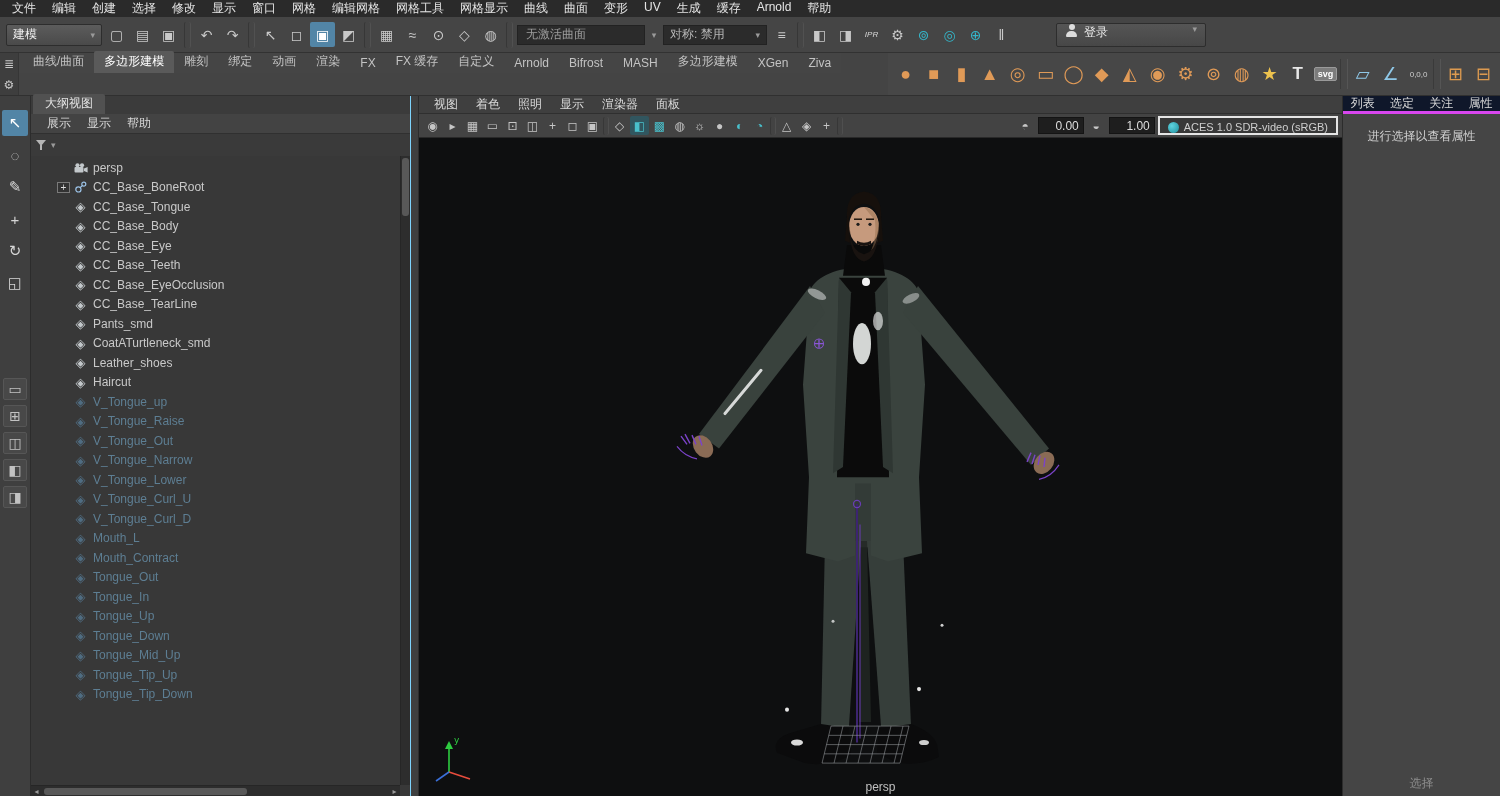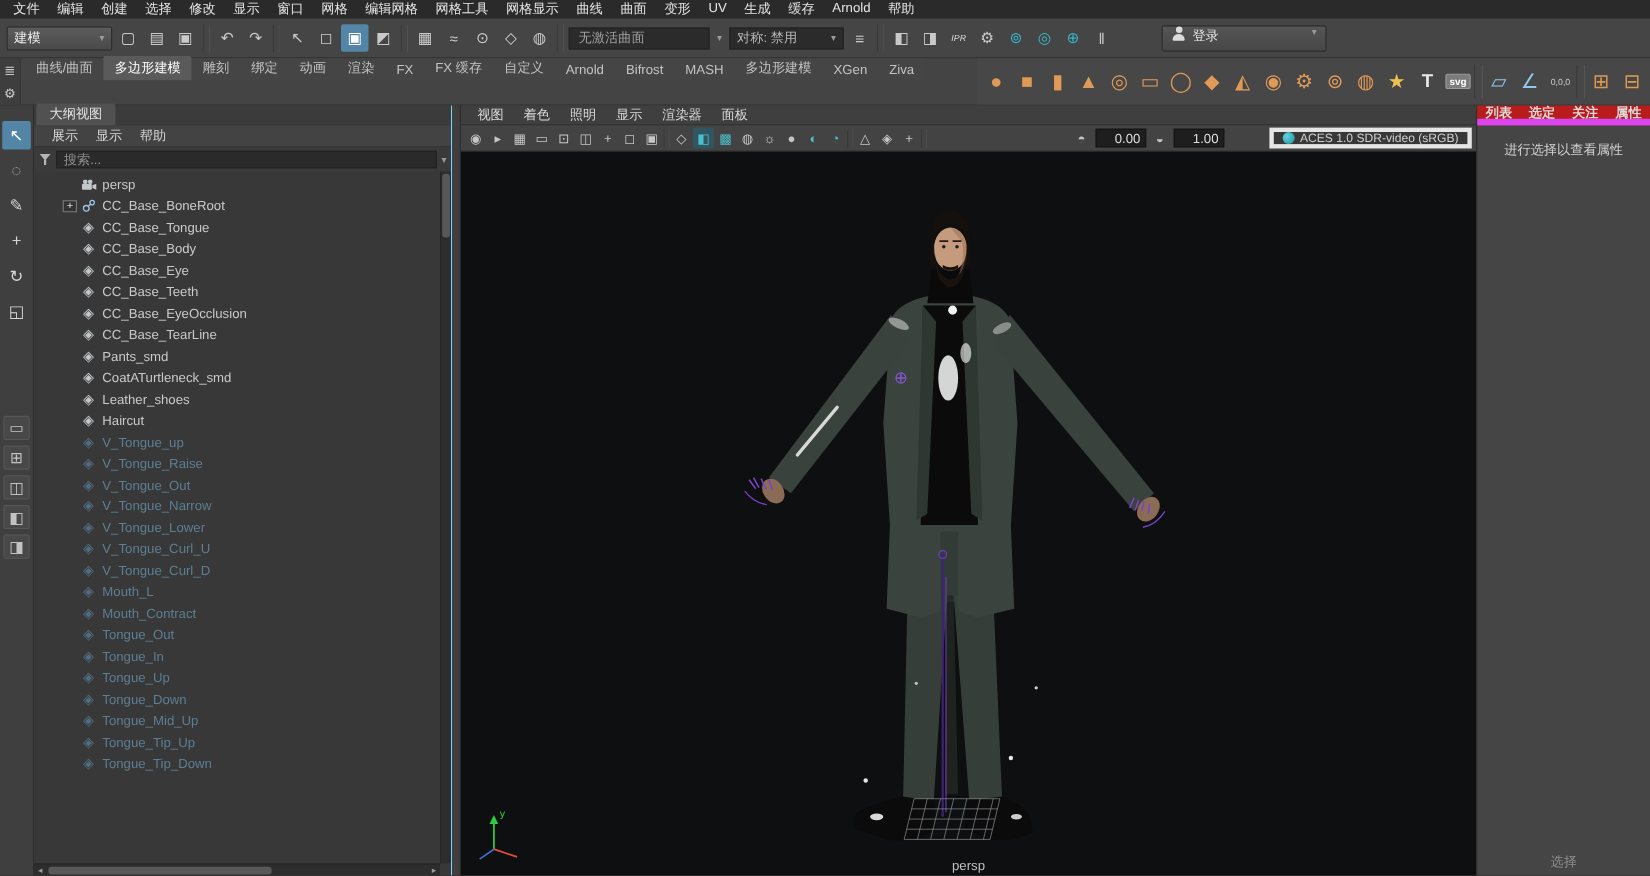--- a/index.html
+++ b/index.html
@@ -88,30 +88,30 @@
   
   .viewport{flex:1;display:flex;flex-direction:column;min-width:0;}
   .vp-menus{height:18px;background:#3f3f3f;display:flex;align-items:center;padding-left:6px;flex:none;border-bottom:1px solid #2f2f2f;}
   .vp-menu-item{padding:0 9px;color:#d9d9d9;}
   .vp-toolbar{height:24px;background:#434343;display:flex;align-items:center;padding:0 4px;gap:1px;flex:none;border-bottom:1px solid #292929;}
   .vp-icon{width:19px;height:19px;display:flex;align-items:center;justify-content:center;font-size:12px;color:#c6c6c6;border-radius:2px;}
   .vp-icon[data-variant="sep"]{width:6px;height:18px;border-left:1px solid #373737;border-right:1px solid #4f4f4f;}
   .vp-icon[data-variant="active"]{background:#31565f;}
   .vp-right{margin-left:auto;display:flex;align-items:center;gap:3px;}
   .vp-field{width:46px;height:17px;background:#1e1e1e;border:1px solid #141414;color:#ddd;text-align:right;padding:0 4px;display:flex;align-items:center;justify-content:flex-end;}
-  .aces-chip{height:19px;background:#383838;border:4px solid #e5e5e5;display:flex;align-items:flex-start;gap:5px;padding:0 8px;color:#cfcfcf;font-size:11px;white-space:nowrap;margin-left:38px;}
+  .aces-chip{height:19px;background:#383838;border:2px solid #e5e5e5;display:flex;align-items:flex-end;gap:5px;padding:0 8px;color:#cfcfcf;font-size:11px;white-space:nowrap;}
   .aces-dot{width:11px;height:11px;border-radius:50%;background:radial-gradient(circle at 35% 35%,#5fd3de,#1e8f9e);flex:none;}
   .vp-canvas{flex:1;position:relative;background:#0e0f10;overflow:hidden;min-height:0;}
   .vp-canvas svg.character{position:absolute;inset:0;width:100%;height:100%;}
   .axis-gizmo{position:absolute;left:8px;bottom:10px;}
   .vp-camera-label{position:absolute;left:0;right:0;bottom:2px;text-align:center;color:#c0c0c0;}
 
   
   .right-panel{width:158px;background:#454545;border-left:1px solid #2c2c2c;display:flex;flex-direction:column;flex:none;position:relative;}
-  .rp-menus{height:18px;display:flex;align-items:center;justify-content:space-around;background:#b91c1c;border-bottom:6px solid #d946ef;flex:none;font-weight:bold;}
+  .rp-menus{height:18px;display:flex;align-items:center;justify-content:space-around;background:#0f172a;border-bottom:3px solid #d946ef;flex:none;}
   .rp-menu-item{color:#d9d9d9;white-space:nowrap;}
   .rp-body{flex:1;position:relative;}
   .rp-hint{margin-top:14px;text-align:center;color:#d2d2d2;white-space:nowrap;}
   .rp-footer{position:absolute;bottom:4px;left:0;right:0;text-align:center;color:#8e8e8e;}
 </style>
 </head>
 <body>
 
 <div class="app">
 
@@ -383,21 +383,20 @@
         <span class="ol-tab">大纲视图</span>
       </div>
       <div class="ol-menus">
 
       <span class="ol-menu-item">展示</span>
           <span class="ol-menu-item">显示</span>
           <span class="ol-menu-item">帮助</span>
         </div>
       <div class="ol-search">
         <span class="funnel"></span>
-        <input placeholder="搜索..." style="">
         <span class="mini-arrow">▾</span>
       </div>
       <div class="ol-body">
         <div class="ol-list">
 
             <div class="ol-row" data-type="camera">
               <span class="ol-expander"></span>
               <span class="ol-icon ico-camera">
                 <svg width="14" height="10" viewBox="0 0 14 10">
                   <circle cx="3.5" cy="2.3" r="2.1" fill="currentColor"></circle>

